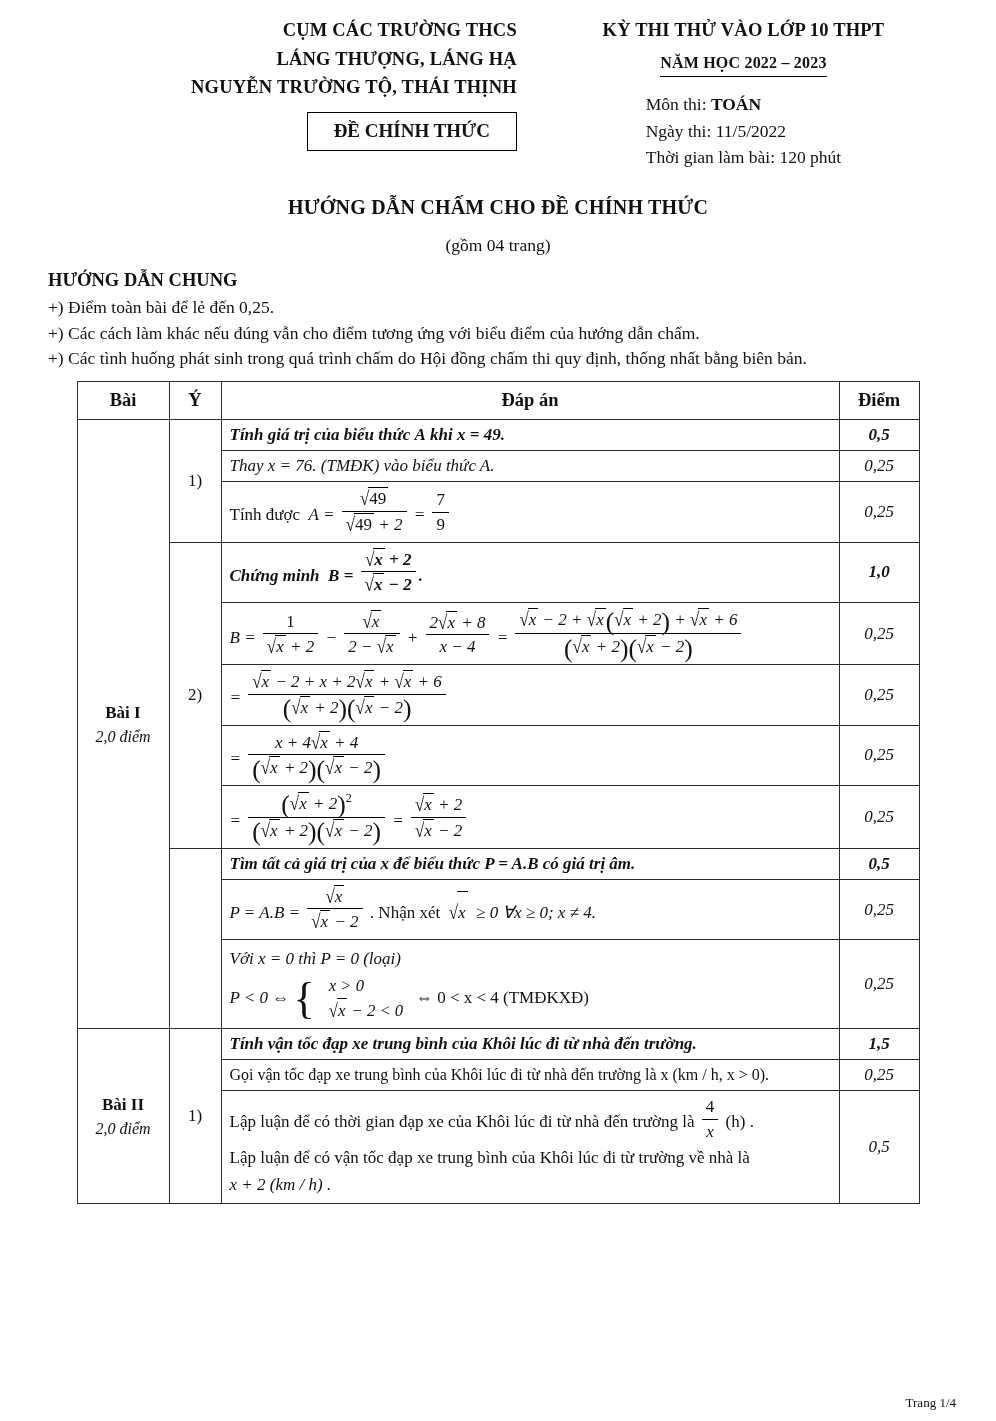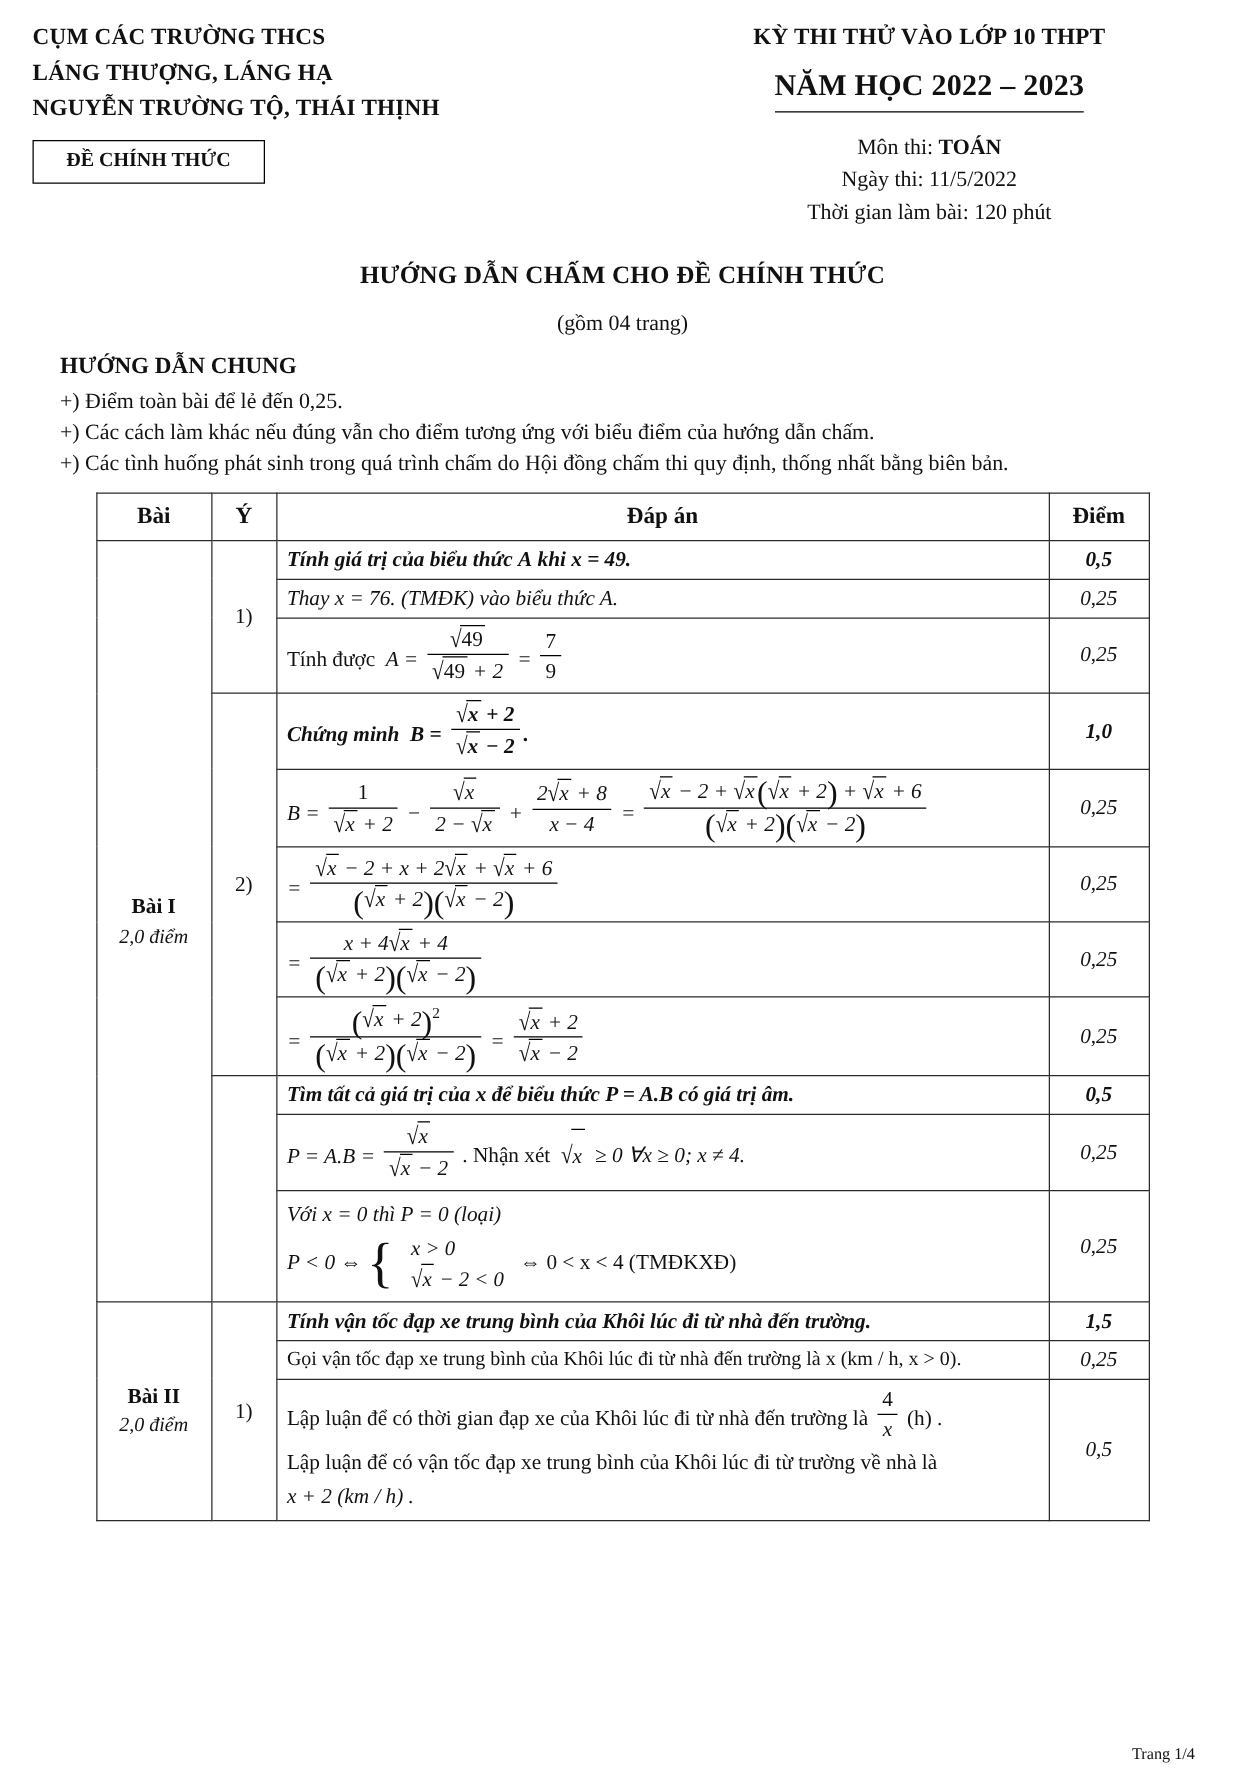--- a/index.html
+++ b/index.html
@@ -24,50 +24,50 @@
   }
 
   
   .header {
     display: flex;
     padding: 14px 26px 0 26px;
     box-sizing: border-box;
   }
   .header-left {
     width: 52%;
-    text-align: left;
+    text-align: right;
     padding-top: 2px;
   }
   .header-right {
     width: 48%;
     text-align: center;
     padding-top: 2px;
   }
   .h-line {
     font-weight: bold;
     font-size: 18.5px;
     letter-spacing: .2px;
     line-height: 1.55;
   }
-  .h-line.small { font-size: 24px; }
+  .h-line.small { font-size: 16px; }
   .de-box {
     display: inline-block;
     border: 1.6px solid #000;
     padding: 7px 26px 8px 26px;
     font-weight: bold;
-    font-size: 16px;
+    font-size: 19px;
     margin-top: 10px;
   }
   .underline-txt {
     display: inline-block;
     border-bottom: 1.4px solid #000;
     padding-bottom: 1px;
   }
   .right-info {
-    text-align: center;
+    text-align: left;
     display: inline-block;
     margin-top: 14px;
     font-size: 17.5px;
     line-height: 1.5;
   }
   .right-info b { font-weight: bold; }
 
   
   .doc-title {
     text-align: center;

